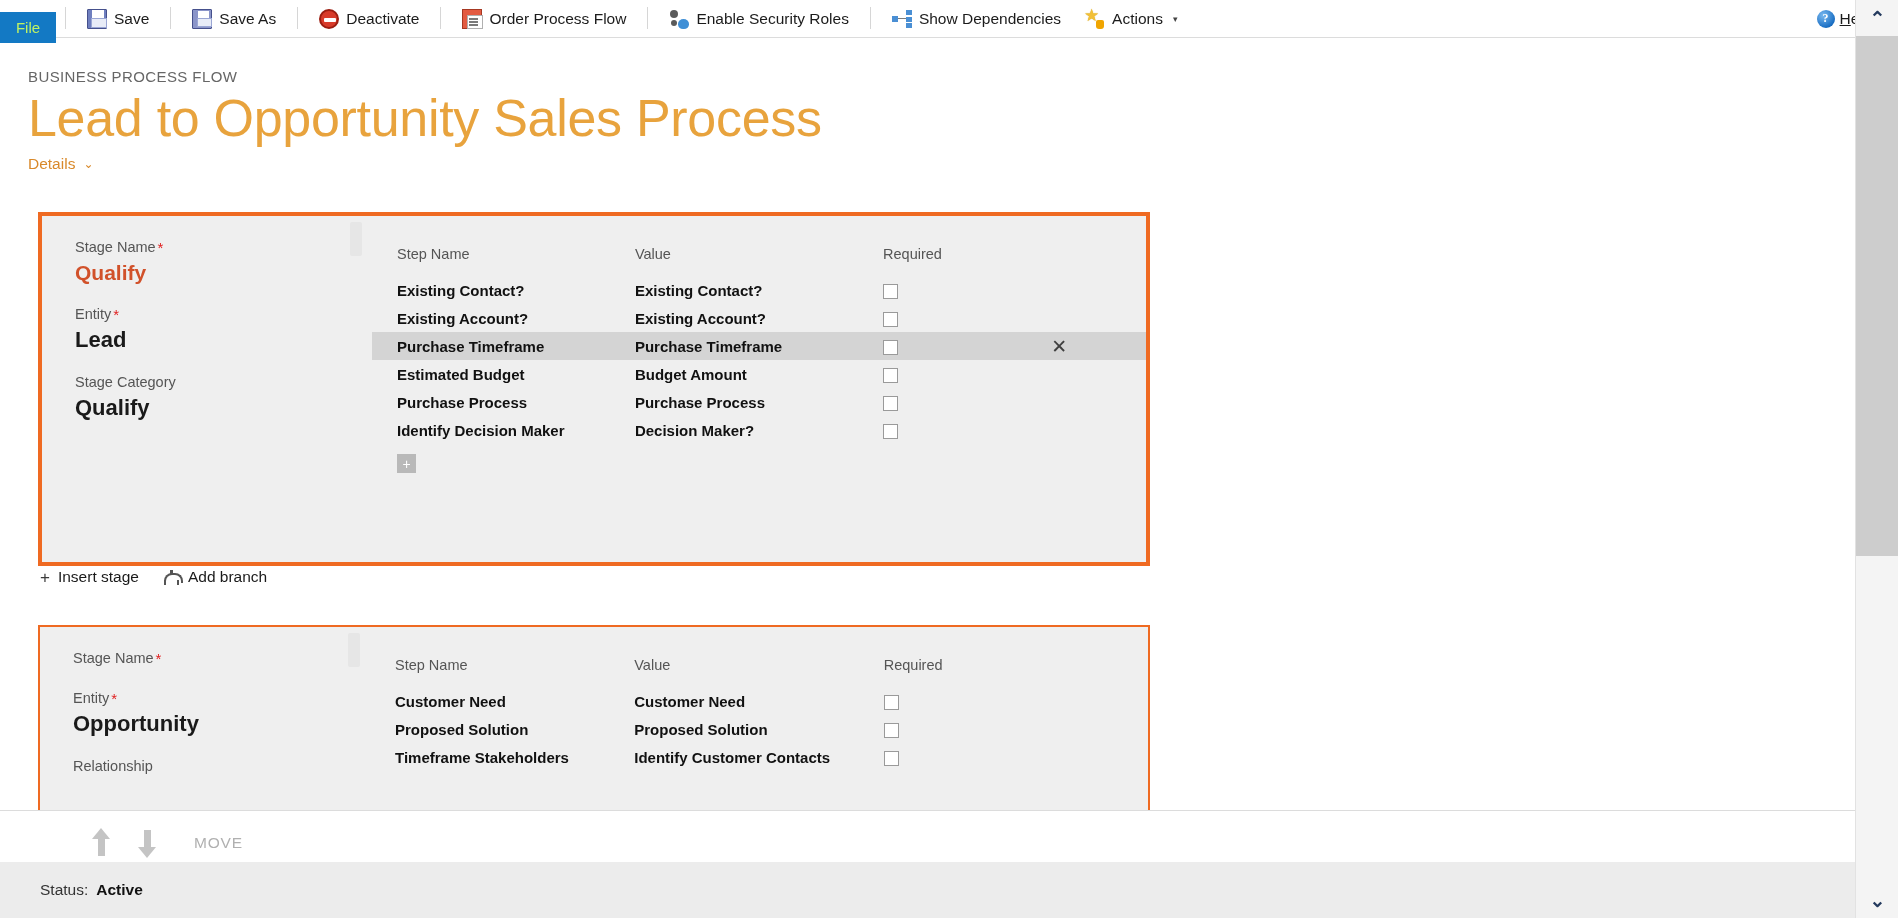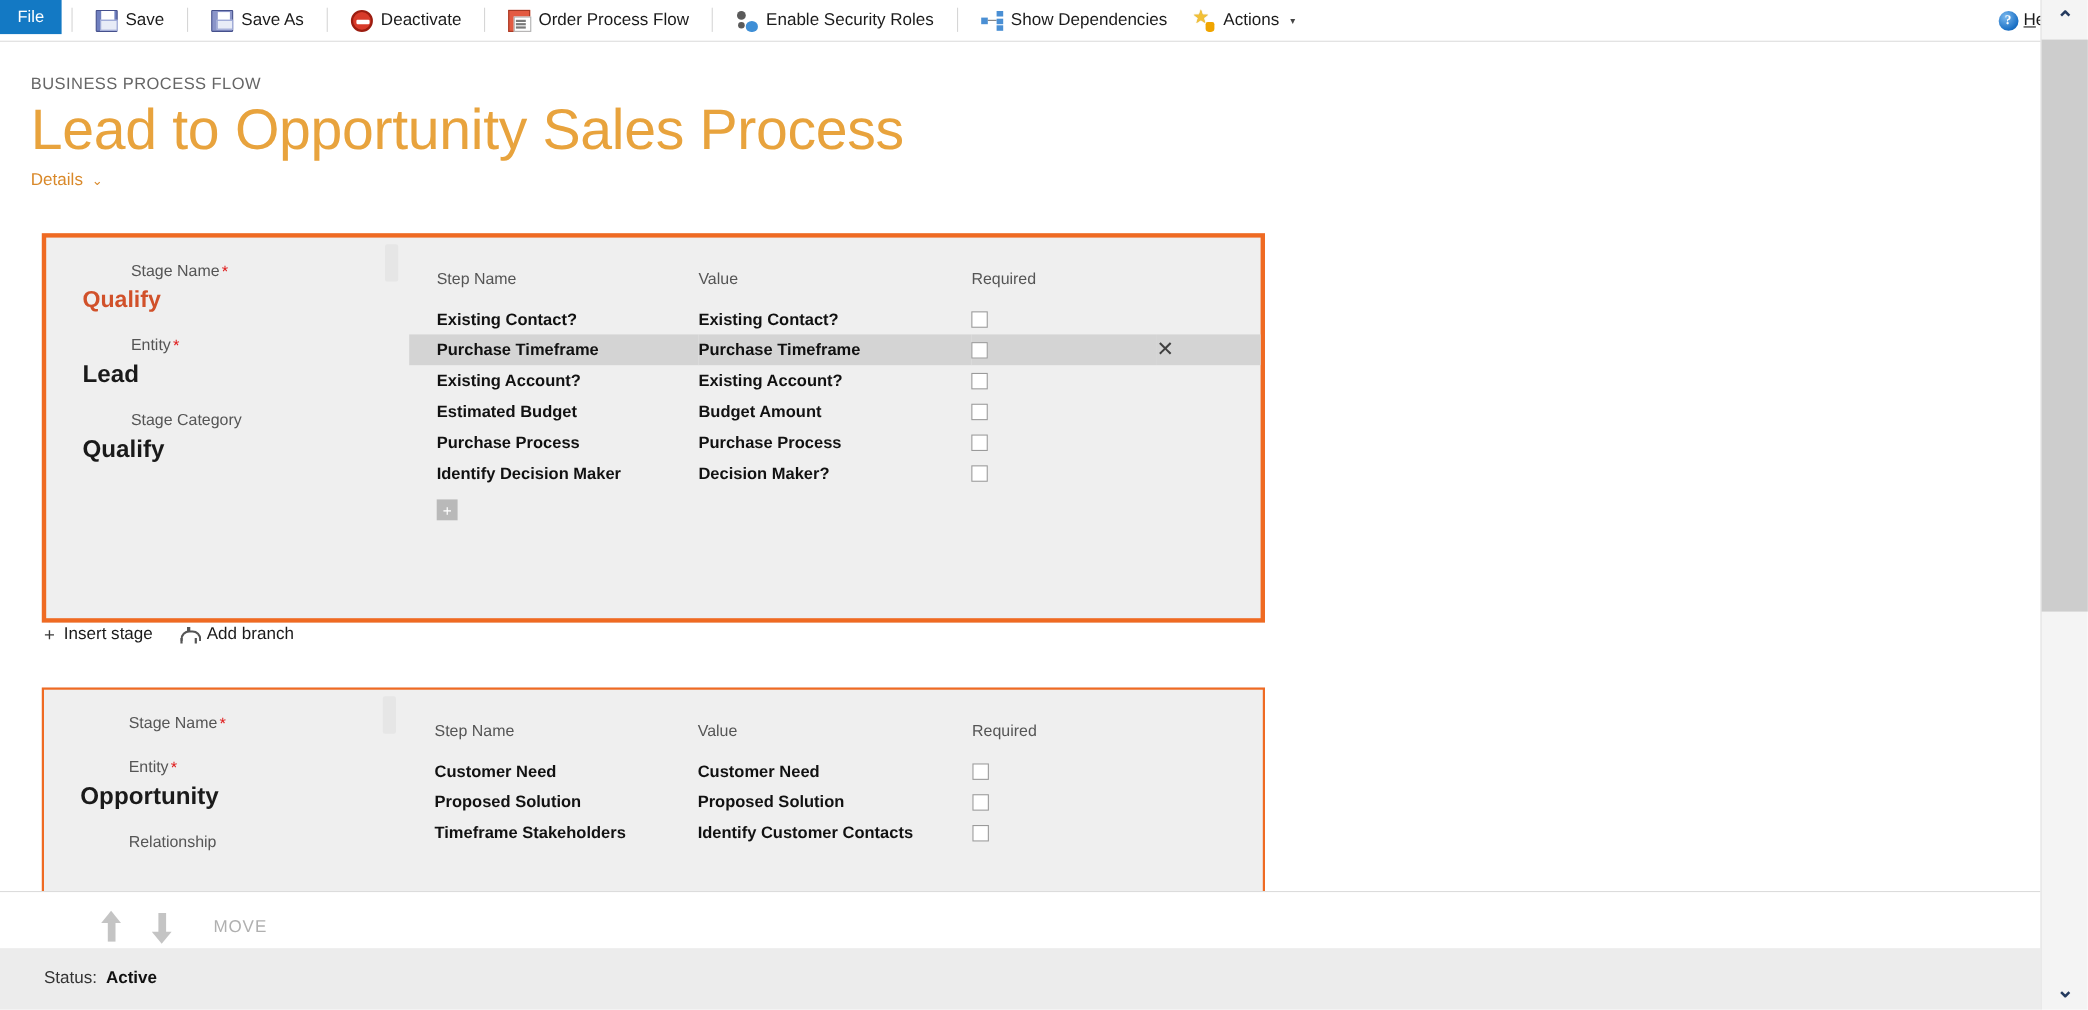--- a/index.html
+++ b/index.html
@@ -11,23 +11,23 @@
   }
   #app { position: relative; width: 1898px; height: 918px; background: #fff; }
 
   
   .toolbar {
     position: absolute; top: 0; left: 0; right: 0; height: 38px;
     background: #ffffff; border-bottom: 1px solid #dcdcdc;
     display: flex; align-items: stretch;
   }
   .file-tab {
-    width: 56px; background: #1379c4; color: #ffffff;
+    width: 56px; background: #1379c4; color: #bef264;
     display: flex; align-items: center; justify-content: center;
-    font-size: 15px; height: 31px; margin-top: 0; cursor: pointer;
+    font-size: 15px; height: 31px; margin-top: 12px; cursor: pointer;
   }
   .tb-sep { width: 1px; background: #d6d6d6; margin: 7px 9px 9px 9px; height: 22px; align-self: center; }
   .tb-btn {
     display: flex; align-items: center; gap: 7px;
     padding: 0 12px; font-size: 15.5px; color: #1b1b1b; cursor: pointer;
     height: 38px;
   }
   .tb-spacer { flex: 1; }
   .help-btn {
     display: flex; align-items: center; gap: 5px; padding: 0 14px 0 0;
@@ -86,21 +86,21 @@
   .details-link .chev { font-size:12px; }
 
   
   .stage-card { position:absolute; background:#efefef; }
   .stage-card.selected { border:4px solid #ef6a22; }
   .stage-card.unselected { border:2px solid #ef6a22; }
   .stage-inner { position:relative; width:100%; height:100%; display:flex; }
 
   .stage-left { width:330px; flex:0 0 330px; padding:22px 0 0 33px; }
   .fld { margin-bottom:20px; }
-  .fld-label { font-size:14.5px; color:#555; line-height:1.3;margin-left:44px; }
+  .fld-label { font-size:14.5px; color:#555; line-height:1.3; }
   .req-star { color:#e02020; font-size:15px; vertical-align:top; margin-left:2px; }
   .fld-value { font-size:22px; font-weight:bold; color:#1a1a1a; margin-top:3px; }
   .fld-value.stage-name { color:#d1512a; font-weight:bold; font-size:21px; }
 
   .drag-handle { position:absolute; width:12px; height:34px; background:#e6e6e6; border-radius:2px; }
 
   .steps-wrap { flex:1; padding-top:30px; position:relative; }
   .steps-table { width:100%; border-collapse:collapse; }
   .steps-table th {
     text-align:left; font-size:14.5px; color:#555; font-weight:normal;
@@ -292,33 +292,33 @@
               <th class="col-del"></th>
             </tr>
           </thead>
           <tbody>
             <tr class="step-row">
               <td class="col-step">Existing Contact?</td>
               <td class="col-value">Existing Contact?</td>
               <td class="col-req"><span class="chk"></span></td>
               <td class="col-del"></td>
             </tr>
+            <tr class="step-row">
+              <td class="col-step">Existing Account?</td>
+              <td class="col-value">Existing Account?</td>
+              <td class="col-req"><span class="chk"></span></td>
+              <td class="col-del"></td>
+            </tr>
             <tr class="step-row active">
               <td class="col-step">Purchase Timeframe</td>
               <td class="col-value">Purchase Timeframe</td>
               <td class="col-req"><span class="chk"></span></td>
               <td class="col-del">
                 <span class="del-x">✕</span>
               </td>
-            </tr>
-            <tr class="step-row">
-              <td class="col-step">Existing Account?</td>
-              <td class="col-value">Existing Account?</td>
-              <td class="col-req"><span class="chk"></span></td>
-              <td class="col-del"></td>
             </tr>
             <tr class="step-row">
               <td class="col-step">Estimated Budget</td>
               <td class="col-value">Budget Amount</td>
               <td class="col-req"><span class="chk"></span></td>
               <td class="col-del"></td>
             </tr>
             <tr class="step-row">
               <td class="col-step">Purchase Process</td>
               <td class="col-value">Purchase Process</td>

